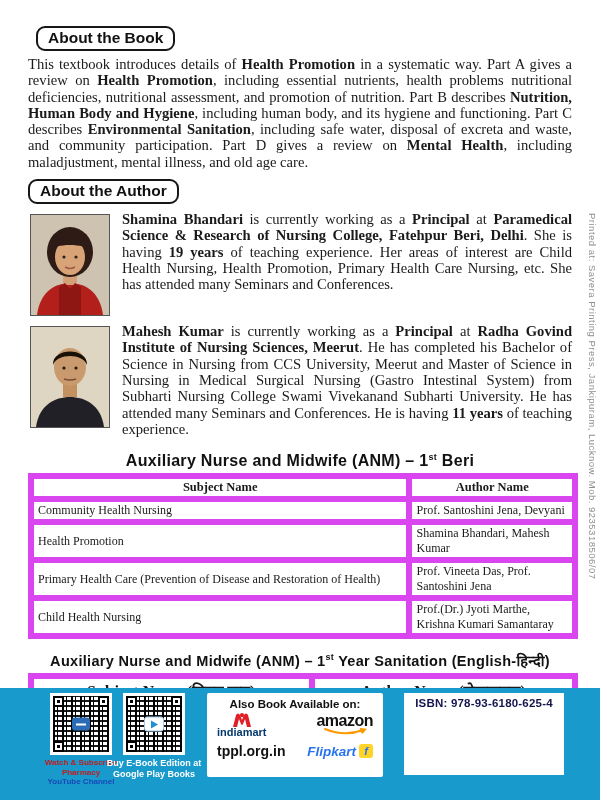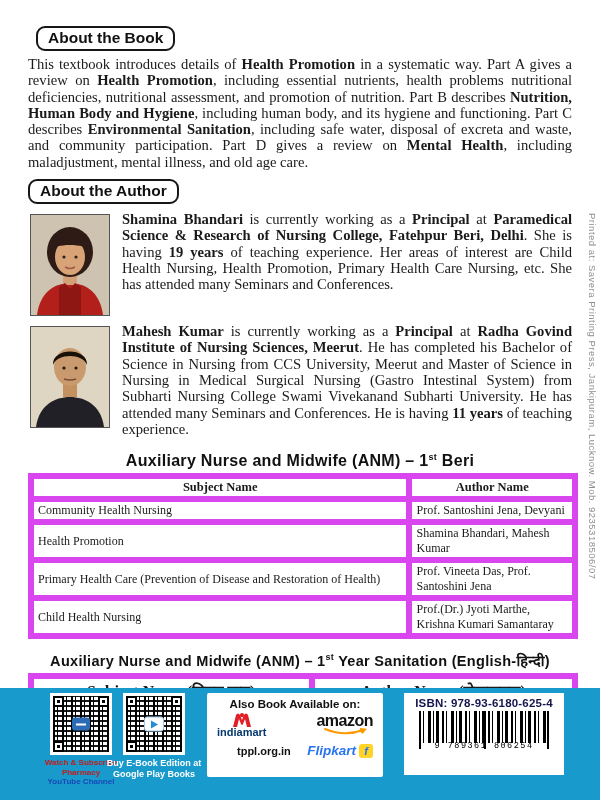--- a/index.html
+++ b/index.html
@@ -81,21 +81,21 @@
   .card {
     position:absolute; left:207px; top:5px; width:176px; height:84px;
     background:#fff; border-radius:2px; font-family:"Liberation Sans", sans-serif;
   }
   .card-title { font-weight:bold; font-size:11.5px; text-align:center; margin-top:5px; color:#111; }
   .logo-row { display:flex; justify-content:space-between; align-items:center; padding:2px 10px 0; }
   .logo-col { display:flex; flex-direction:column; align-items:center; }
   .indiamart-text { font-weight:bold; font-size:11px; color:#05386b; margin-top:-1px; }
   .amazon-wrap { display:flex; flex-direction:column; align-items:center; }
   .amazon-text { font-weight:bold; font-size:16px; color:#111; letter-spacing:-0.5px; line-height:14px; }
-  .tppl-text { font-weight:bold; font-size:11px; color:#111;margin-left:20px; }
+  .tppl-text { font-weight:bold; font-size:14px; color:#111; }
   .flipkart-wrap { display:flex; align-items:center; gap:3px; }
   .flipkart-text { font-weight:bold; font-style:italic; font-size:13.5px; color:#2874f0; }
   .flipkart-bag {
     width:14px; height:14px; border-radius:3px; background:#ffd426;
     display:flex; align-items:center; justify-content:center;
     color:#2874f0; font-weight:bold; font-style:italic; font-size:11px; line-height:14px;
   }
 
   .isbn-card {
     position:absolute; left:404px; top:5px; width:160px; height:82px; background:#fff;
@@ -284,24 +284,17 @@
       <div class="tppl-text">tppl.org.in</div>
       <div class="flipkart-wrap">
         <div class="flipkart-text">Flipkart</div>
         <div class="flipkart-bag">f</div>
       </div>
     </div>
   </div>
 
   <div class="isbn-card">
     <div class="isbn-label">ISBN: 978-93-6180-625-4</div>
-    <div class="barcode">
-      <div class="bars"></div>
-      <div class="guard g-l"></div>
-        <div class="guard g-c"></div>
-        <div class="guard g-r"></div>
-      <div class="bar-digits">9 789361 806254</div>
-    </div>
   </div>
 
 </div>
 
 <div class="printer-note">Printed at: Savera Printing Press, Jankipuram, Lucknow. Mob. 9235318506/07</div>
 
 </body></html>

